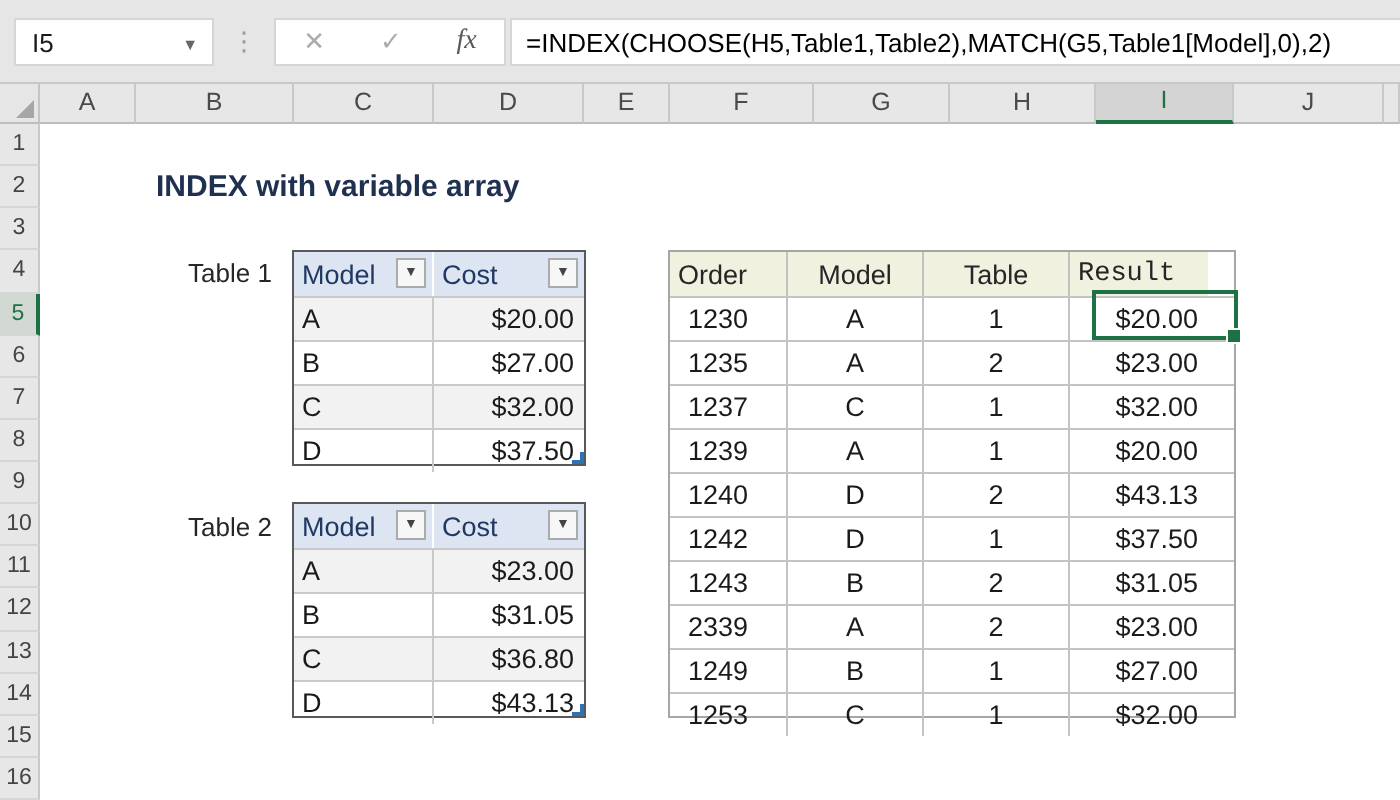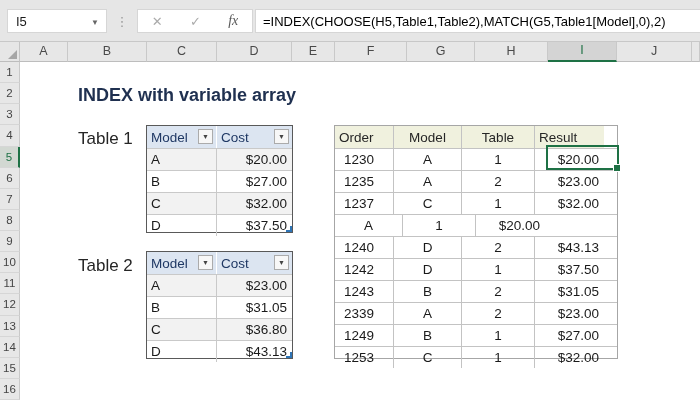--- a/index.html
+++ b/index.html
@@ -34,22 +34,22 @@
     border-right:1px solid #C9C9C9;border-bottom:1px solid #BDBDBD;text-align:center;
     font-size:12.5px;color:#4A4A4A;line-height:19px;}
   .colhead.sel{background:#D4D4D4;color:#1E7145;border-bottom:2px solid #1E7145;line-height:17px;}
   
   .rowheads{position:absolute;left:0;top:62px;width:20px;height:338px;display:flex;flex-direction:column;}
   .rowhead{height:21.125px;flex:none;background:#E7E7E7;box-sizing:border-box;
     border-right:1px solid #C9C9C9;border-bottom:1px solid #D6D6D6;display:flex;
     align-items:center;justify-content:center;font-size:11.5px;color:#444;}
   .rowhead.sel{background:#D2D8D2;color:#1E7145;border-right:2px solid #1E7145;}
   
-  .sheet-title{position:absolute;left:78px;top:85px;font-size:18px;font-weight:bold;color:#1F3050;}
-  .tlabel{position:absolute;left:78px;font-size:17px;color:#262626;}
+  .sheet-title{position:absolute;left:78px;top:85px;font-size:15px;font-weight:bold;color:#1F3050;}
+  .tlabel{position:absolute;left:94px;font-size:13px;color:#262626;}
   .tlabel.t1{top:129px;} .tlabel.t2{top:256px;}
   
   .xltable{position:absolute;box-sizing:border-box;border:1px solid #595959;background:#fff;}
   .xltable .hrow{display:flex;height:22px;}
   .xltable .hcell{box-sizing:border-box;background:#DCE5F1;color:#1F3864;font-size:13.5px;
     display:flex;align-items:center;padding-left:4px;position:relative;}
   .xltable .hcell.model{width:70px;border-right:1px solid #FFFFFF;}
   .xltable .hcell.cost{width:75px;}
   .filterbtn{position:absolute;right:3px;top:3px;width:15px;height:15px;background:#F7F7F7;
     border:1px solid #ABABAB;box-sizing:border-box;display:flex;align-items:center;
@@ -62,21 +62,21 @@
   .resize-handle{position:absolute;right:0;bottom:0;width:6px;height:6px;box-sizing:border-box;
     border-right:2px solid #2E74B5;border-bottom:2px solid #2E74B5;}
   #table1{left:146px;top:125px;width:147px;height:108px;}
   #table2{left:146px;top:251px;width:147px;height:108px;}
   
   #orders{position:absolute;left:334px;top:125px;width:284px;height:234px;box-sizing:border-box;
     border:1px solid #A6A6A6;background:#fff;}
   #orders .hrow{display:flex;height:22px;}
   #orders .hcell{box-sizing:border-box;background:#F0F1DE;color:#262626;font-size:13.5px;
     display:flex;align-items:center;border-right:1px solid #C3C3C3;}
-  #orders .hcell:last-child{border-right:none;}
+  #orders .hcell:last-child{border-right:none;font-family:Liberation Mono, monospace;}
   #orders .drow{display:flex;height:21px;border-top:1px solid #C3C3C3;}
   #orders .cell{box-sizing:border-box;font-size:13.5px;color:#1A1A1A;display:flex;
     align-items:center;border-right:1px solid #C3C3C3;}
   #orders .cell:last-child,{border-right:none;}
   #orders .c-order{width:59px;}
   #orders .c-model{width:68px;}
   #orders .c-table{width:73px;}
   #orders .c-result{width:69px;border-right:none;}
   #orders .hcell.c-order{padding-left:4px;}
   #orders .hcell.c-model,#orders .hcell.c-table{justify-content:center;}
@@ -226,20 +226,21 @@
     <div class="cell c-table">2</div>
     <div class="cell c-result">$23.00</div>
   </div>
   <div class="drow">
     <div class="cell c-order">1237</div>
     <div class="cell c-model">C</div>
     <div class="cell c-table">1</div>
     <div class="cell c-result">$32.00</div>
   </div>
   <div class="drow">
+    <div class="cell c-order">1239</div>
     <div class="cell c-model">A</div>
     <div class="cell c-table">1</div>
     <div class="cell c-result">$20.00</div>
   </div>
   <div class="drow">
     <div class="cell c-order">1240</div>
     <div class="cell c-model">D</div>
     <div class="cell c-table">2</div>
     <div class="cell c-result">$43.13</div>
   </div>

